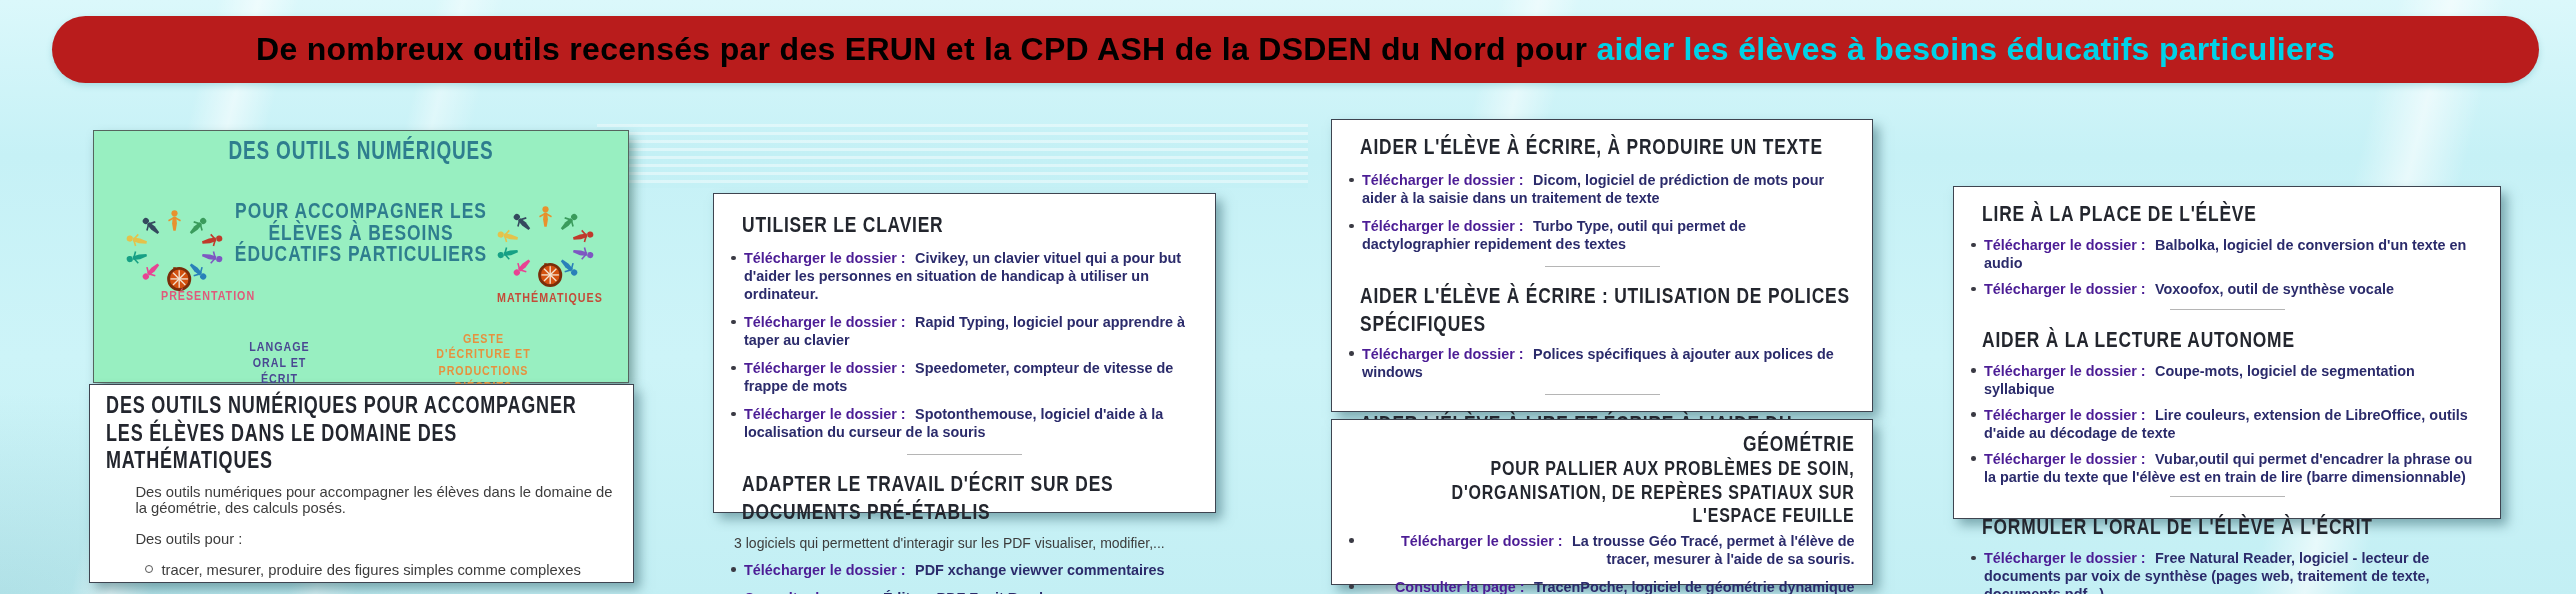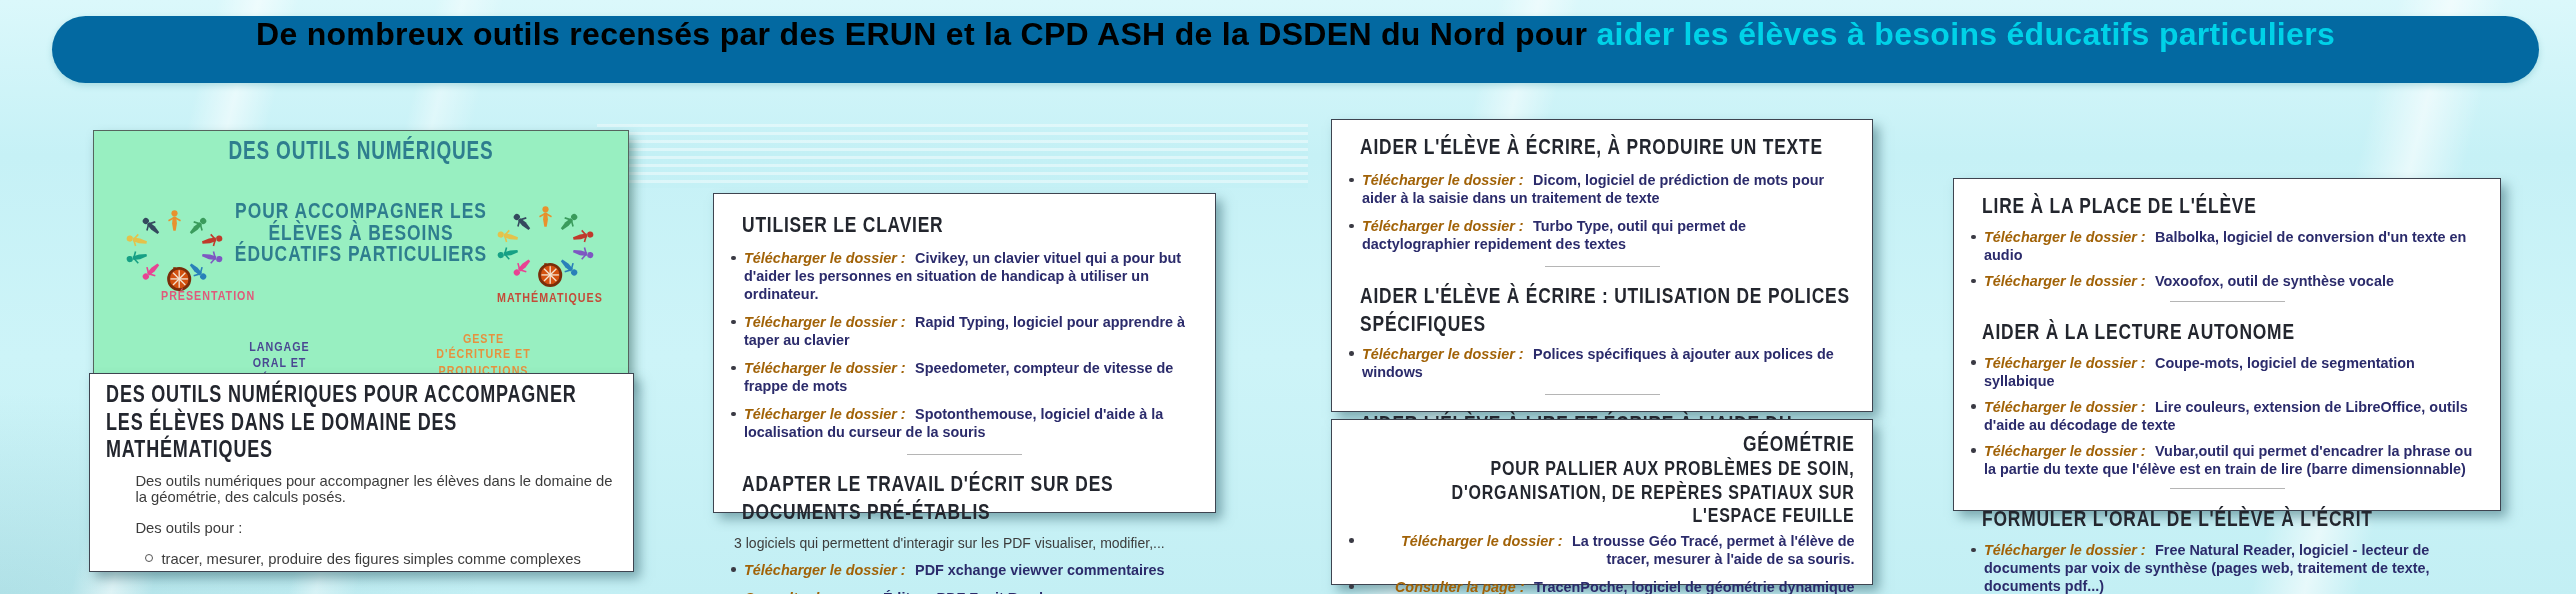--- a/index.html
+++ b/index.html
@@ -12,22 +12,22 @@
       linear-gradient(104deg, rgba(255,255,255,0) 8%, rgba(255,255,255,.55) 9.5%, rgba(255,255,255,0) 11%),
       linear-gradient(104deg, rgba(255,255,255,0) 16%, rgba(255,255,255,.4) 17%, rgba(255,255,255,0) 18.5%),
       linear-gradient(104deg, rgba(255,255,255,0) 55%, rgba(255,255,255,.5) 56.5%, rgba(255,255,255,0) 58%),
       linear-gradient(104deg, rgba(255,255,255,0) 88%, rgba(255,255,255,.6) 90%, rgba(255,255,255,0) 92%),
       radial-gradient(805px 336px at 0% 100%, rgba(90,160,170,.18), rgba(0,0,0,0) 60%);}
   .hstripes{position:absolute;left:597px;top:124px;width:711px;height:64px;pointer-events:none;opacity:.5;
     background:repeating-linear-gradient(180deg, rgba(255,255,255,.8) 0 2.7px, rgba(180,235,242,.25) 2.7px 8px);
     filter:blur(0.7px);}
 
   
-  .banner{position:absolute;left:52px;top:16px;width:2487px;height:67px;background:#0369a1;border-radius:34px;
-    box-shadow:0 2.7px 6.7px rgba(120,190,200,.45);display:flex;justify-content:center;}
+  .banner{position:absolute;left:52px;top:16px;width:2487px;height:67px;background:#b91c1c;border-radius:34px;
+    box-shadow:0 2.7px 6.7px rgba(120,190,200,.45);display:flex;align-items:center;justify-content:center;}
   .banner .t{font-size:32px;font-weight:800;color:#000;letter-spacing:0.3px;white-space:nowrap;}
   .banner .t .accent{color:#00d2e8;}
 
   
   .card{position:absolute;background:#fff;border:1.3px solid #3e4450;box-sizing:border-box;
     box-shadow:6px 7.4px 10.7px rgba(45,95,105,.5);}
 
   
   .hw{display:inline-block;font-weight:700;letter-spacing:0.8px;transform:scaleY(1.32);transform-origin:left center;
     color:#23262e;text-transform:uppercase;}
@@ -44,41 +44,41 @@
     text-transform:uppercase;text-align:center;cursor:pointer;transform:scaleY(1.2);}
   .gl-presentation{left:67px;top:158px;color:#e05a7b;}
   .gl-mathematiques{left:403px;top:160px;color:#c44b38;}
   .gl-langage{left:142px;top:212px;width:87px;color:#4a4792;}
   .gl-geste{left:336px;top:205px;width:107px;color:#e6913f;}
   .clipart{position:absolute;width:101px;height:87px;}
   .clip-left{left:29.5px;top:79px;}
   .clip-right{left:401px;top:75px;}
 
   
-  .math-card{left:89px;top:373px;width:545px;height:199px;padding:9.4px 13.4px 6.7px;}
+  .math-card{left:89px;top:384px;width:545px;height:199px;padding:9.4px 13.4px 6.7px;}
   .math-heading{font-size:18px;margin:8px 0 4px 2.7px;}
   .math-card p{font-size:14.8px;color:#3c3c3c;margin:14.8px 0 0 32px;}
   .math-bullets{list-style:none;margin:4px 0 0 0;padding:0 0 0 42px;}
   .math-bullets li{display:flex;align-items:baseline;font-size:14.8px;color:#3c3c3c;margin-top:14.8px;}
   .ring{flex:0 0 6px;width:6px;height:6px;border:1.3px solid #555;border-radius:50%;margin-right:8px;
     position:relative;top:-1.3px;}
 
   
   .panel{padding:10.7px 17.4px 5.4px;}
   .panel-keyboard{left:713px;top:193px;width:503px;height:320px;}
   .panel-writing{left:1331px;top:119px;width:542px;height:293px;padding-top:6.7px;}
   .panel-geometry{left:1331px;top:419px;width:542px;height:166px;padding-top:4px;text-align:right;}
-  .panel-reading{left:1953px;top:178px;width:548px;height:333px;padding-top:6.7px;}
+  .panel-reading{left:1953px;top:186px;width:548px;height:333px;padding-top:6.7px;}
   .sec-heading{font-size:17.4px;margin:9.4px 0 4px 10.7px;}
   .sub-heading{font-size:16px;margin:6.7px 0 2.7px 32px;}
   .sec-intro{font-size:14px;color:#3c3c3c;margin:12px 0 9.4px 2.7px;}
   .item{display:flex;align-items:baseline;margin:10px 0;font-size:14.4px;font-weight:700;line-height:18px;}
   .item .dot{flex:0 0 auto;width:4.7px;height:4.7px;border-radius:50%;background:#3a3a44;margin-right:8px;
     position:relative;top:-2.7px;}
-  .item .lbl{color:#a16207;white-space:nowrap;margin-right:5.4px;cursor:pointer;font-style:italic;}
+  .item .lbl{color:#4c1d95;white-space:nowrap;margin-right:5.4px;cursor:pointer;}
   .item .txt{color:#2b2b6b;cursor:pointer;}
   .divider{width:115px;border-top:1.3px solid #b5b5b5;margin:13.4px auto 12px;}
   .panel-reading .item{margin:8px 0;}
   .panel-reading .divider{margin:10.7px auto 9.4px;}
 </style>
 </head>
 <body>
 
 <div class="streaks"></div>
 <div class="hstripes"></div>

